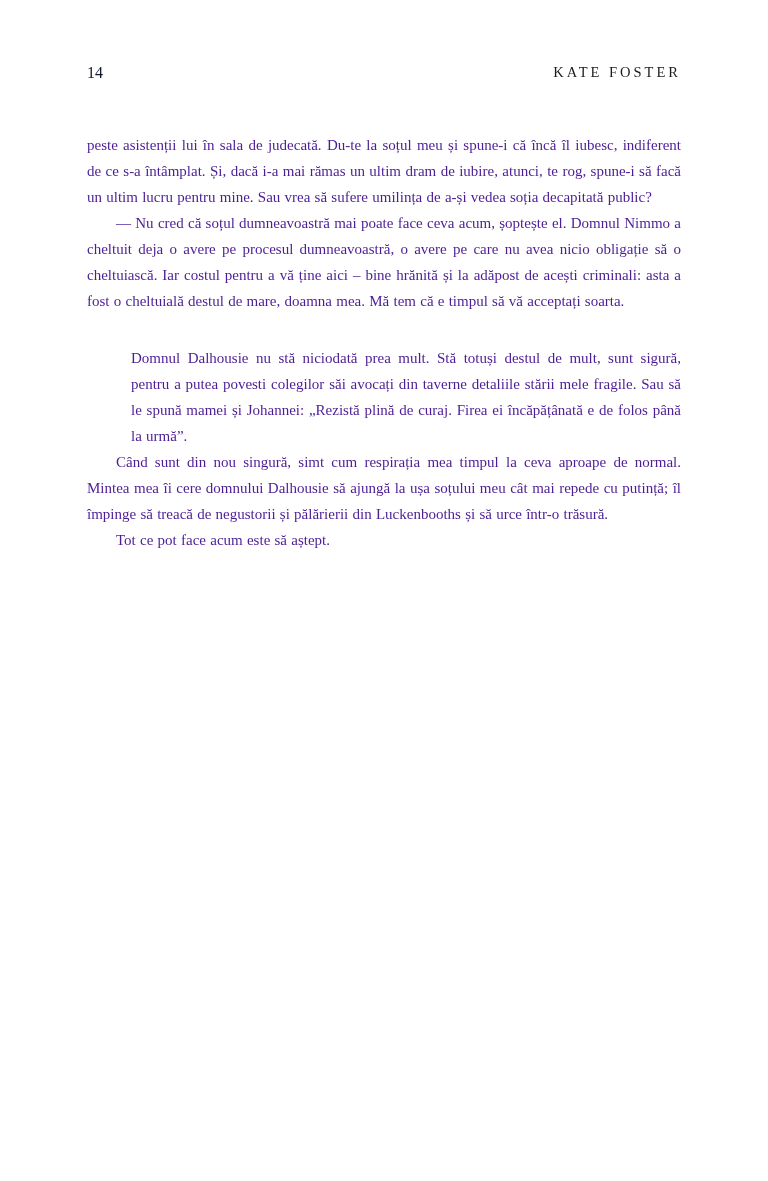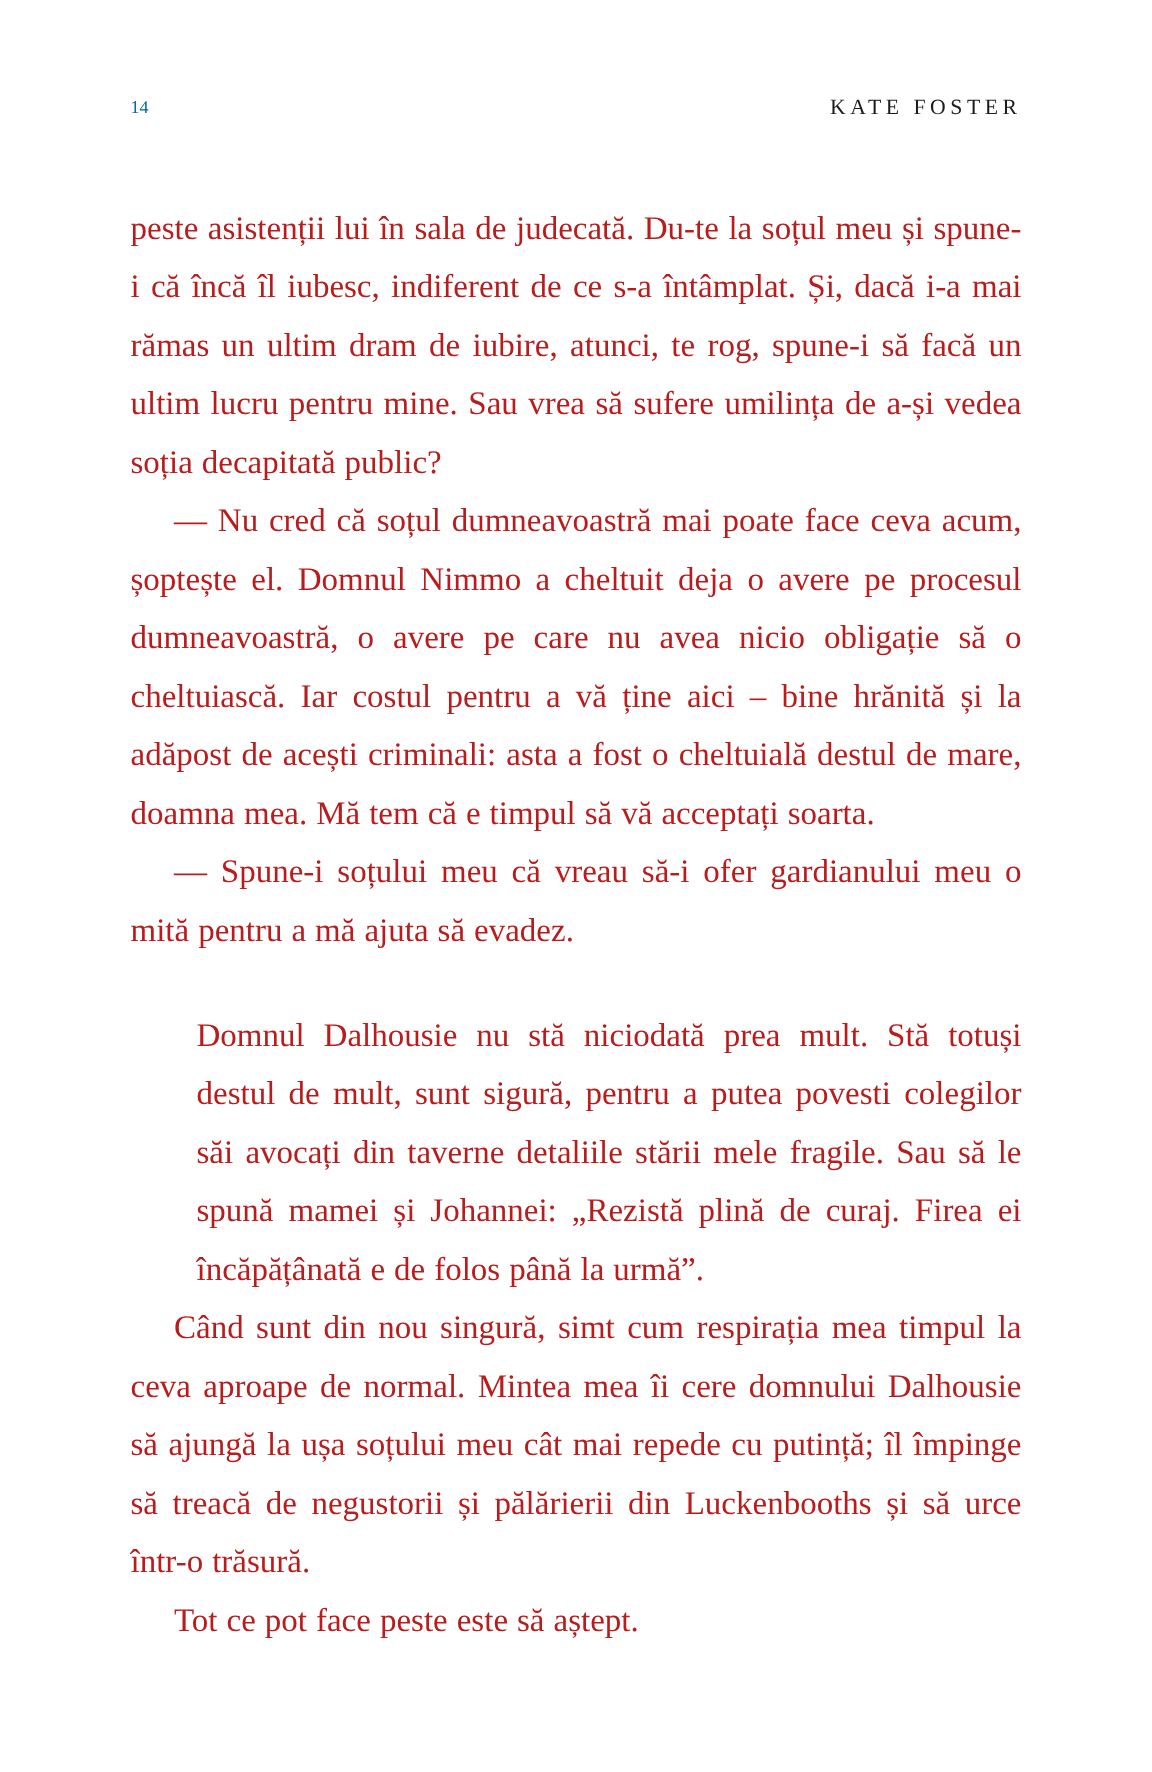--- a/index.html
+++ b/index.html
@@ -21,35 +21,35 @@
   }
   .running-head {
     position: relative;
     height: 22px;
     margin-bottom: 46px;
   }
   .page-number {
     position: absolute;
     left: 0;
     top: 0;
-    font-size: 12px;
-    color: #0369a1;
+    font-size: 16px;
+    color: #0f172a;
   }
   .author {
     display: block;
     text-align: right;
     font-size: 14.5px;
     letter-spacing: 3px;
     color: #1c1c1c;
   }
   .body-text p {
-    font-size: 22px;
-    line-height: 39px;
+    font-size: 15px;
+    line-height: 26px;
     text-align: justify;
-    color: #b91c1c;
+    color: #4c1d95;
     word-spacing: 0.5px;
   }
   .body-text p.indent {
     text-indent: 29px;
   }
   .body-text p.section-break {
     margin-top: 31px;
     margin-left: 44px;
   }
 </style>
@@ -59,19 +59,18 @@
 <div class="page">
 
   <header class="running-head">
     <span class="page-number">14</span>
     <span class="author">KATE FOSTER</span>
   </header>
 
   <main class="body-text">
     <p>peste asistenții lui în sala de judecată. Du-te la soțul meu și spune-i că încă îl iubesc, indiferent de ce s-a întâmplat. Și, dacă i-a mai rămas un ultim dram de iubire, atunci, te rog, spune-i să facă un ultim lucru pentru mine. Sau vrea să sufere umilința de a-și vedea soția decapitată public?</p>
     <p class="indent">— Nu cred că soțul dumneavoastră mai poate face ceva acum, șoptește el. Domnul Nimmo a cheltuit deja o avere pe procesul dumneavoastră, o avere pe care nu avea nicio obligație să o cheltuiască. Iar costul pentru a vă ține aici – bine hrănită și la adăpost de acești criminali: asta a fost o cheltuială destul de mare, doamna mea. Mă tem că e timpul să vă acceptați soarta.</p>
-    <p class="indent">— Spune-i soțului meu că vreau să-i ofer gardianului meu o mită pentru a mă ajuta să evadez.</p>
     <p class="section-break">Domnul Dalhousie nu stă niciodată prea mult. Stă totuși destul de mult, sunt sigură, pentru a putea povesti colegilor săi avocați din taverne detaliile stării mele fragile. Sau să le spună mamei și Johannei: „Rezistă plină de curaj. Firea ei încăpățânată e de folos până la urmă”.</p>
     <p class="indent">Când sunt din nou singură, simt cum respirația mea timpul la ceva aproape de normal. Mintea mea îi cere domnului Dalhousie să ajungă la ușa soțului meu cât mai repede cu putință; îl împinge să treacă de negustorii și pălărierii din Luckenbooths și să urce într-o trăsură.</p>
-    <p class="indent">Tot ce pot face peste este să aștept.</p>
+    <p class="indent">Tot ce pot face acum este să aștept.</p>
   </main>
 
 </div>
 
 </body></html>

